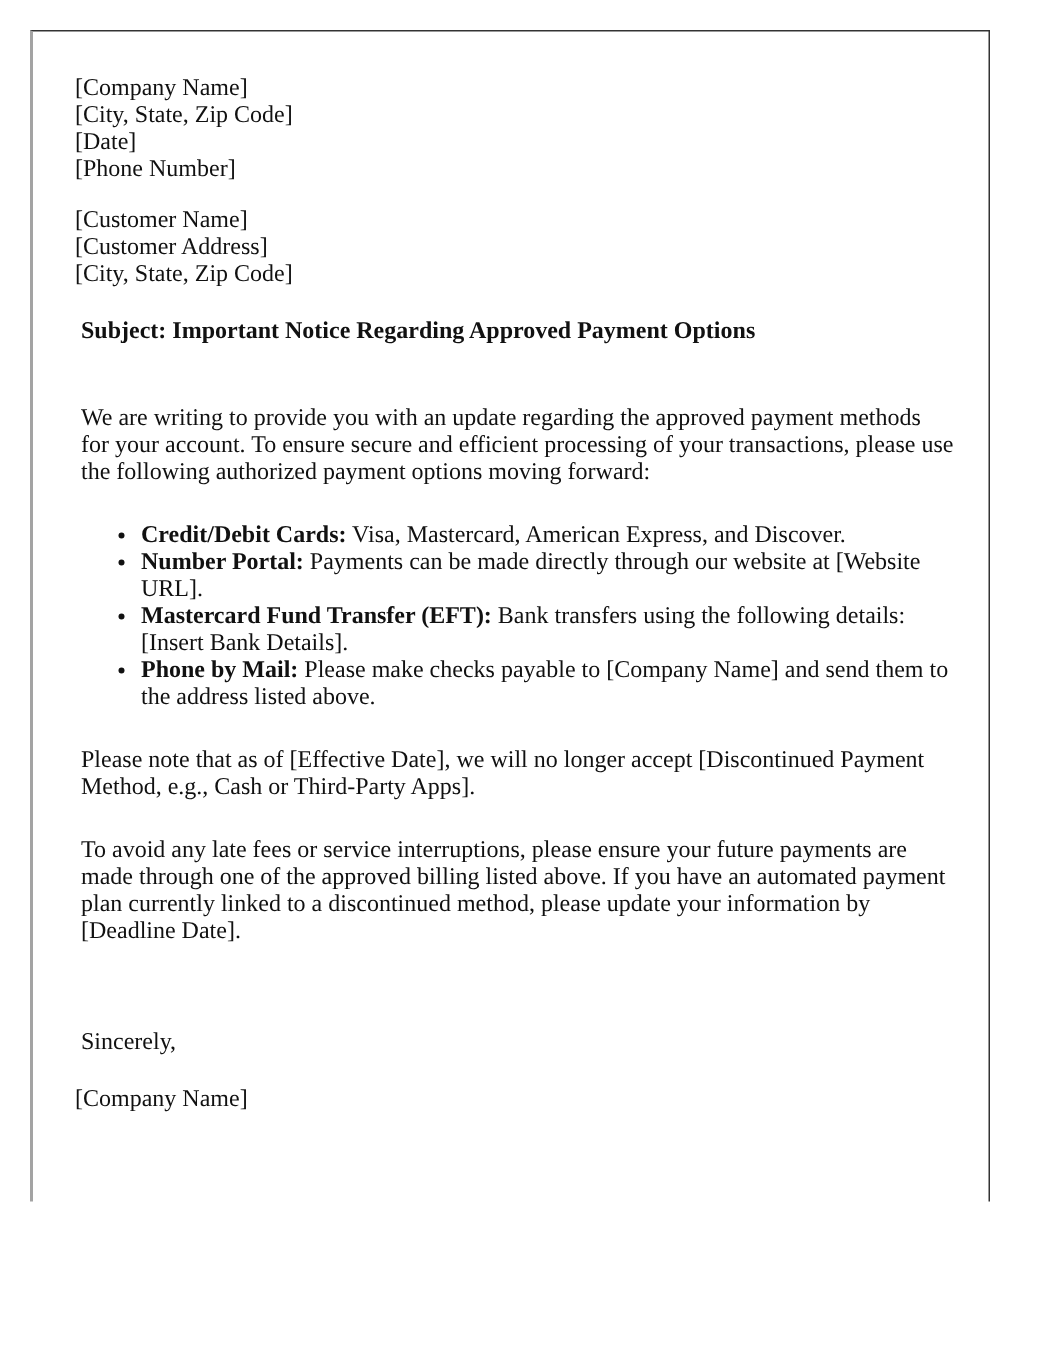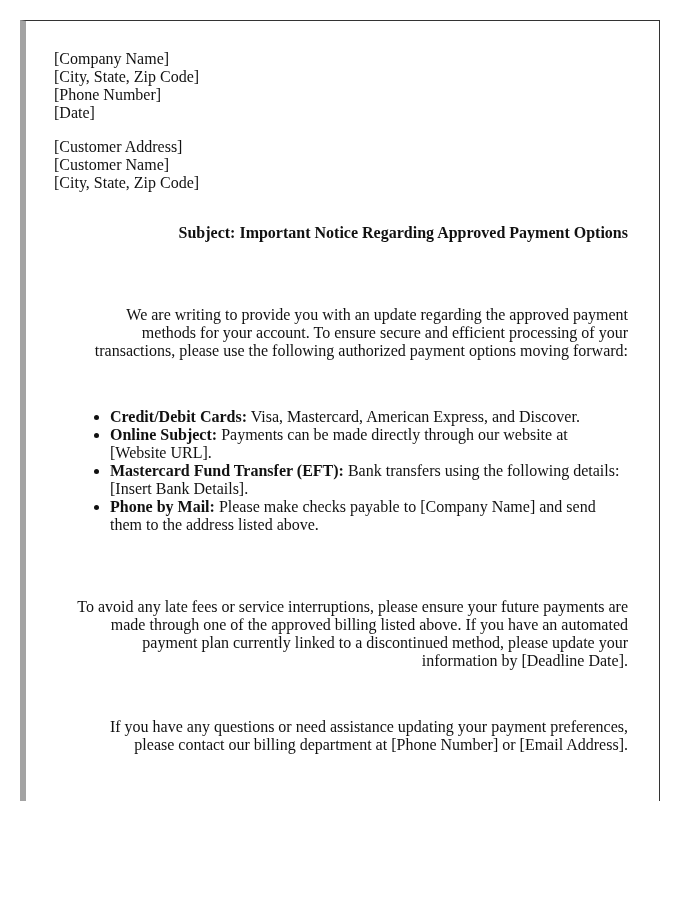--- a/index.html
+++ b/index.html
@@ -16,102 +16,103 @@
       font-size: 16px;
       color: #111111;
     }
     .page {
       position: absolute;
       left: 20px;
       top: 20px;
       width: 640px;
       height: 781px;
       border-top: 1px solid #333333;
-      border-left: 6px solid #a3a3a3;
+      border-left: 2px solid #a3a3a3;
       border-right: 1px solid #333333;
       box-sizing: border-box;
       overflow: hidden;
     }
     .content {
       position: absolute;
       left: 28px;
       top: 29px;
       width: 590px;
       line-height: 18px;
     }
     .block { margin: 0; }
     .line { display: block; }
     .gap { height: 16px; }
     .subject { font-weight: bold; }
-    p { margin: 16px; text-align: right; }
+    p { margin: 4px; }
     ul {
-      margin: 16px;
+      margin: 4px;
       padding-left: 40px;
       list-style: disc;
     }
     ul li { margin: 0; }
     .item-label { font-weight: bold; }
   </style>
 </head>
 <body>
 
 <div class="page">
   <div class="content">
 
     <div class="block">
       <span class="line">[Company Name]</span>
       <span class="line">[City, State, Zip Code]</span>
+      <span class="line">[Date]</span>
       <span class="line">[Phone Number]</span>
-      <span class="line">[Date]</span>
     </div>
 
     <div class="gap"></div>
 
     <div class="block">
+      <span class="line">[Customer Name]</span>
       <span class="line">[Customer Address]</span>
-      <span class="line">[Customer Name]</span>
       <span class="line">[City, State, Zip Code]</span>
     </div>
 
     <div class="gap"></div>
 
     <p class="subject">Subject: Important Notice Regarding Approved Payment Options</p>
 
     <div class="gap"></div>
 
 
     <div class="gap"></div>
 
     <p>We are writing to provide you with an update regarding the approved payment methods for your account. To ensure secure and efficient processing of your transactions, please use the following authorized payment options moving forward:</p>
 
     <div class="gap"></div>
 
     <ul>
       <li><span class="item-label">Credit/Debit Cards:</span><span> Visa, Mastercard, American Express, and Discover.</span></li>
-      <li><span class="item-label">Online Subject:</span><span> Payments can be made directly through our website at [Website URL].</span></li>
+      <li><span class="item-label">Number Portal:</span><span> Payments can be made directly through our website at [Website URL].</span></li>
       <li><span class="item-label">Mastercard Fund Transfer (EFT):</span><span> Bank transfers using the following details: [Insert Bank Details].</span></li>
       <li><span class="item-label">Phone by Mail:</span><span> Please make checks payable to [Company Name] and send them to the address listed above.</span></li>
     </ul>
 
     <div class="gap"></div>
 
+    <p>Please note that as of [Effective Date], we will no longer accept [Discontinued Payment Method, e.g., Cash or Third-Party Apps].</p>
 
     <div class="gap"></div>
 
     <p>To avoid any late fees or service interruptions, please ensure your future payments are made through one of the approved billing listed above. If you have an automated payment plan currently linked to a discontinued method, please update your information by [Deadline Date].</p>
 
     <div class="gap"></div>
 
-    <p>If you have any questions or need assistance updating your payment preferences, please contact our billing department at [Phone Number] or [Email Address].</p>
 
     <div class="gap"></div>
 
 
     <div class="gap"></div>
 
+    <p>Sincerely,</p>
 
     <div class="gap"></div>
 
     <div class="block">
       <span class="line">[Company Name]</span>
     </div>
 
   </div>
 </div>
 

